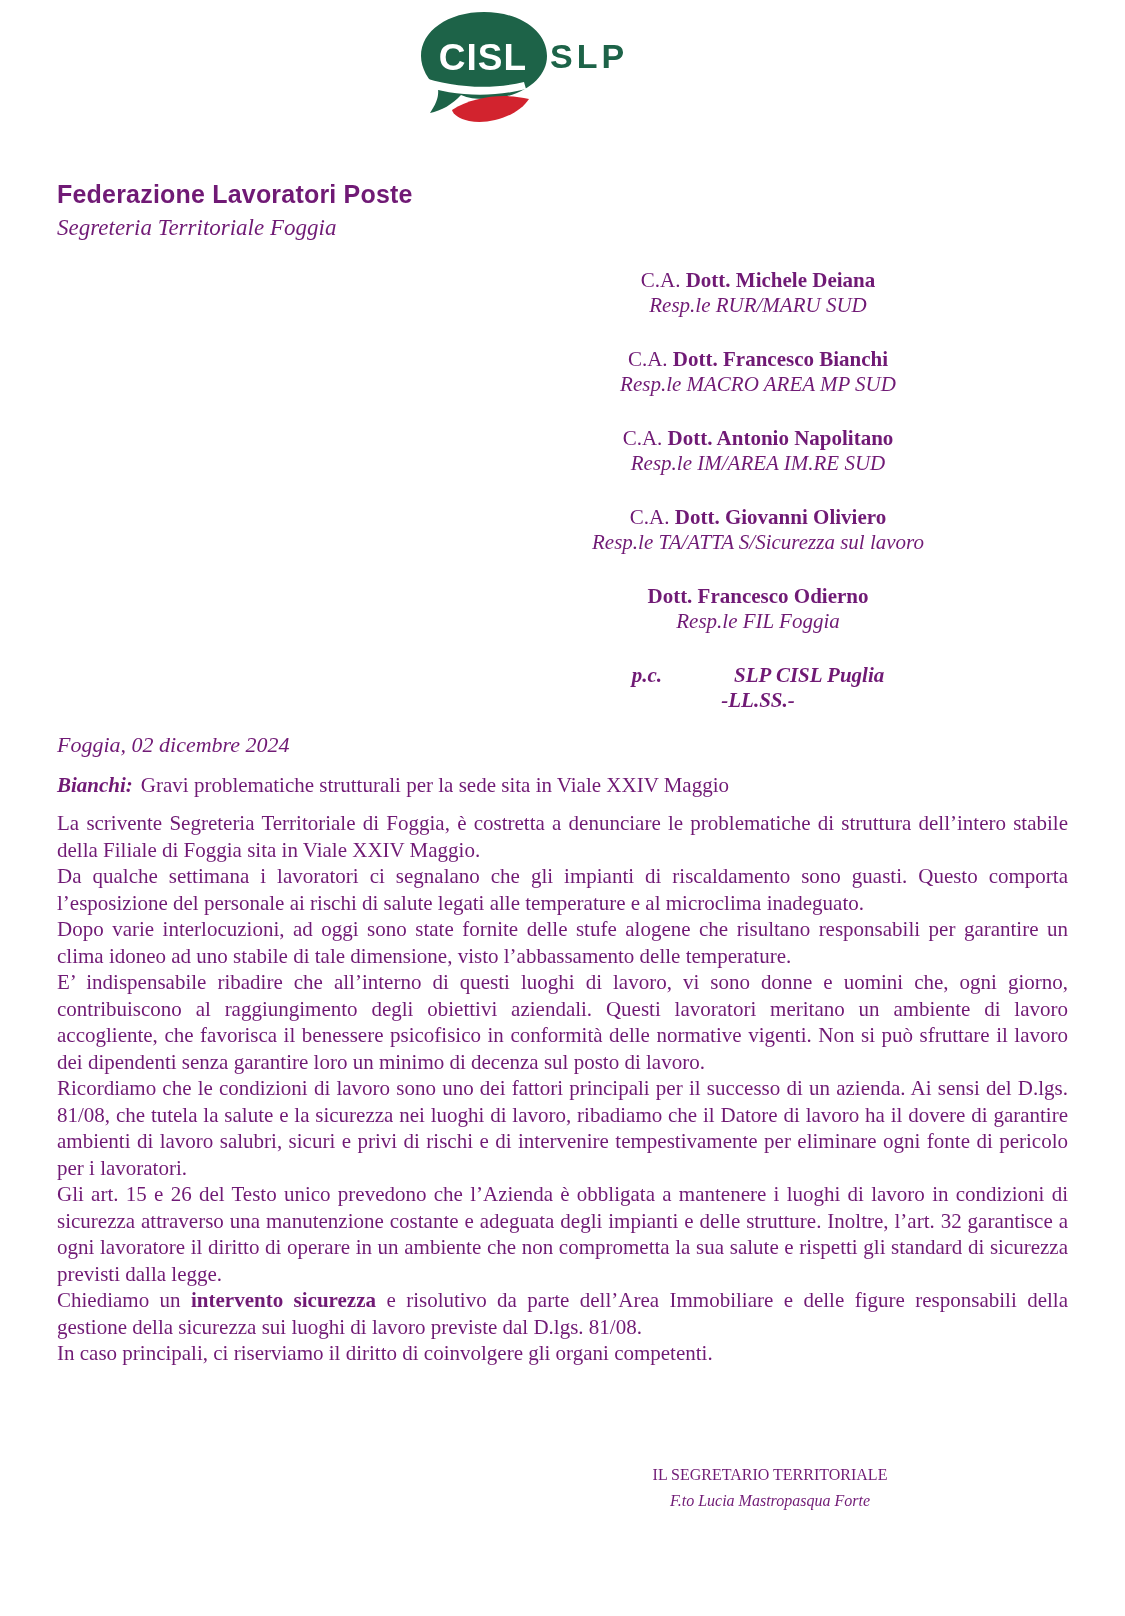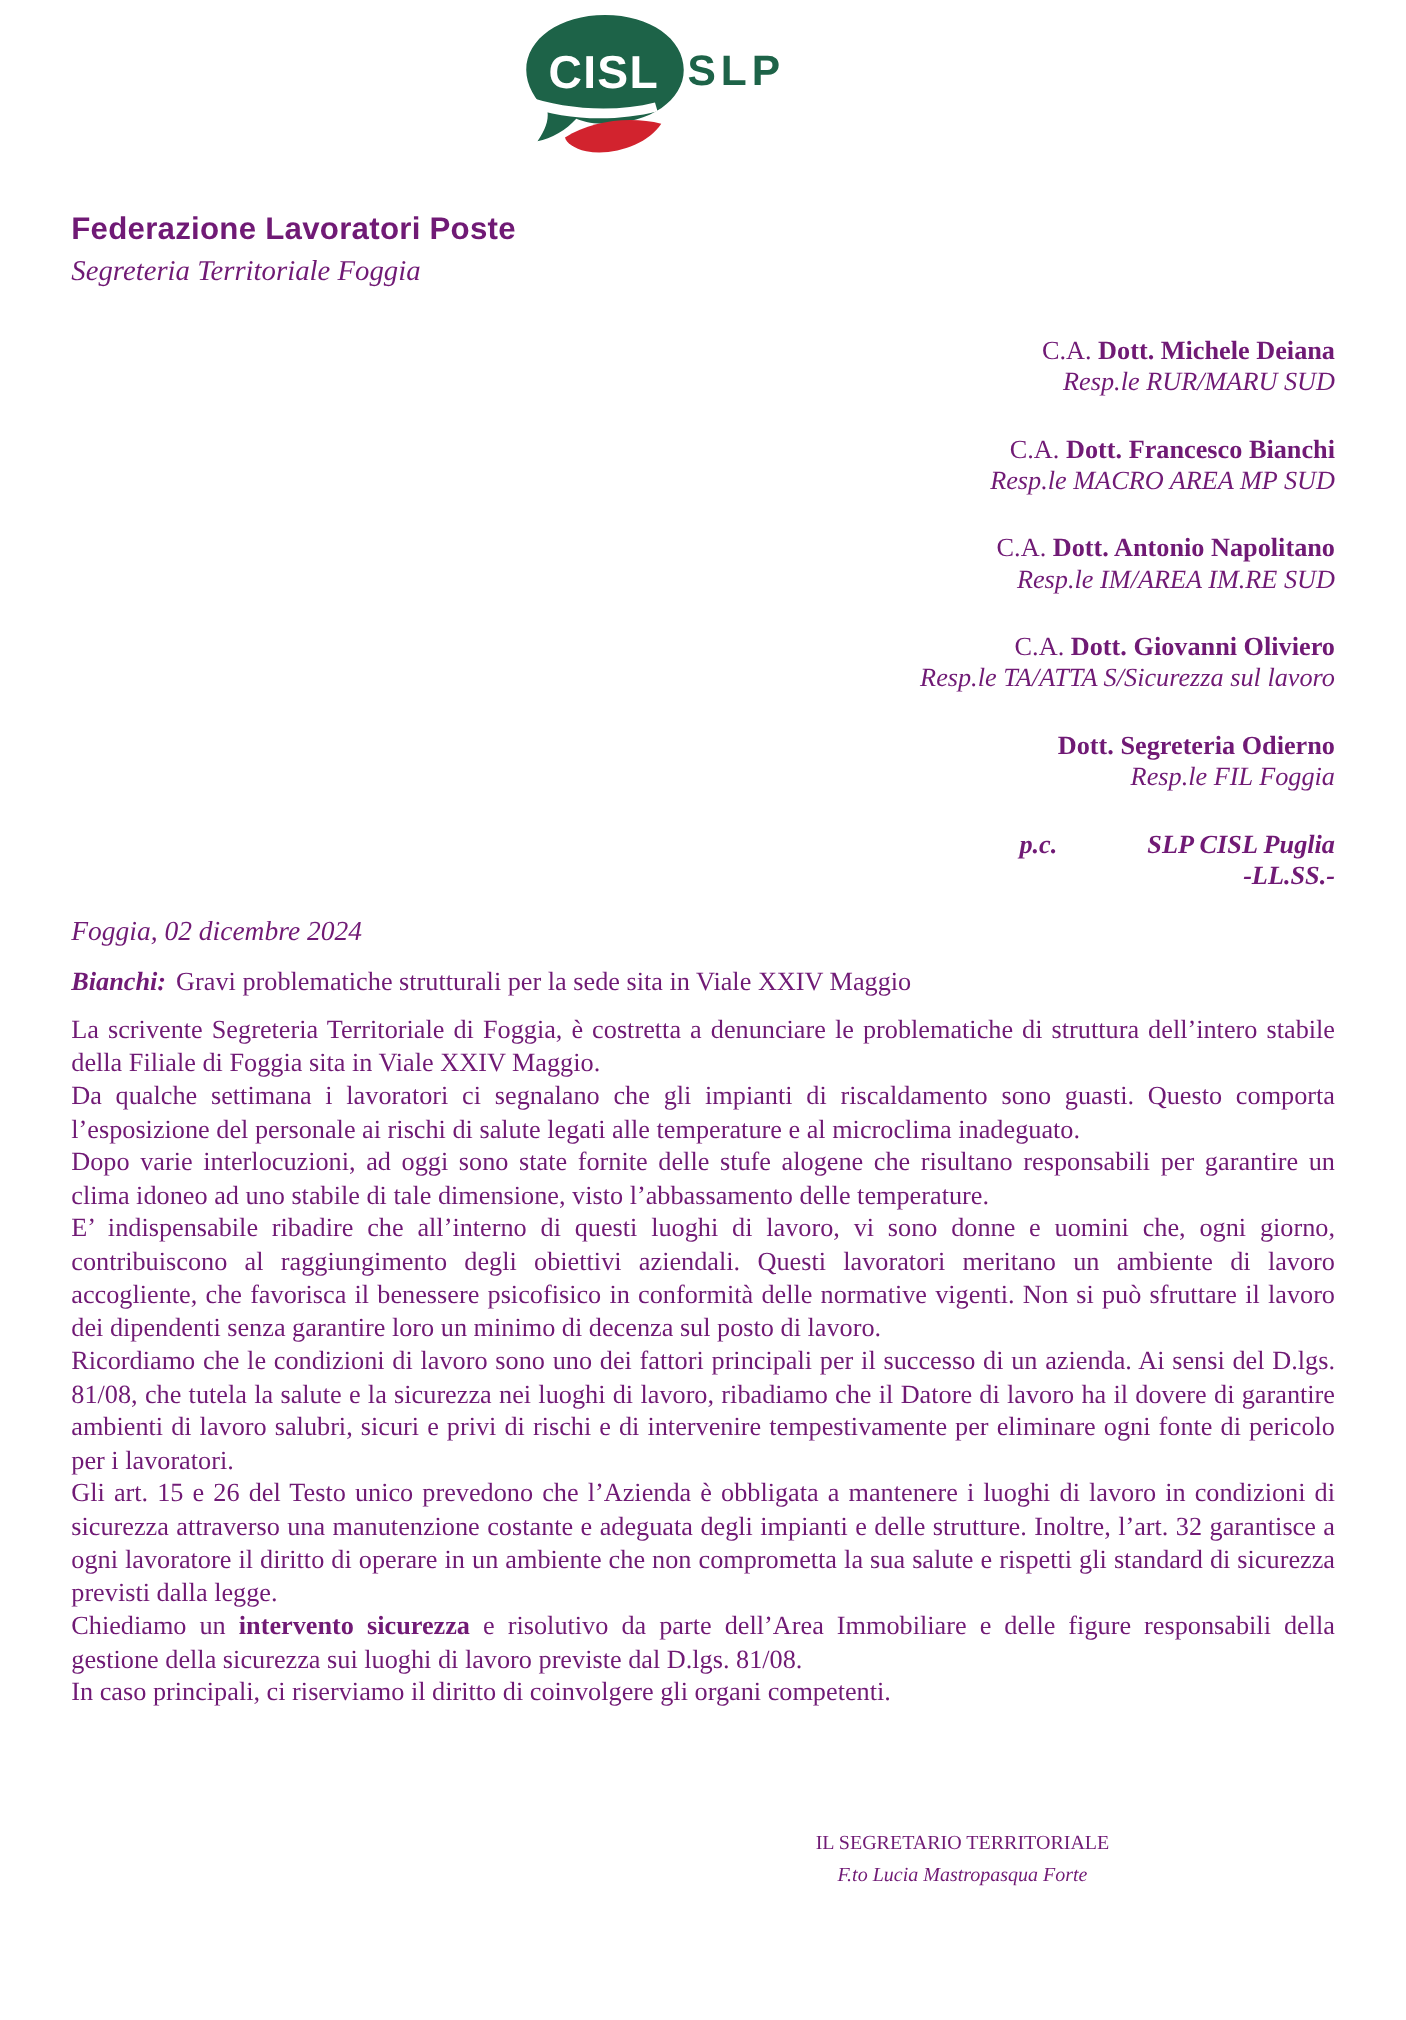--- a/index.html
+++ b/index.html
@@ -10,33 +10,33 @@
     background:#ffffff;
     color:#701a75;
     font-family:"Liberation Serif", serif;
     overflow:hidden;
   }
   
   .logo{position:absolute;left:417px;top:8px;width:235px;height:120px;}
   .logo svg{display:block;}
   .logo text{font-family:"Liberation Sans", sans-serif;font-weight:bold;}
   
-  .org{position:absolute;left:57px;top:170px;}
+  .org{position:absolute;left:57px;top:181px;}
   .org-name{
     font-family:"Liberation Sans", sans-serif;
     font-weight:bold;font-size:25px;line-height:27px;letter-spacing:.2px;
   }
   .org-sub{
     font-family:"Liberation Serif", serif;
     font-style:italic;font-size:23px;line-height:26px;margin-top:7px;
   }
   
   .recipients{
     position:absolute;right:57px;top:268px;width:620px;
-    text-align:right;font-size:21px;line-height:25px;
+    text-align:center;font-size:21px;line-height:25px;
   }
   .recipient-block{margin-bottom:29px;}
   .recipient-name{font-weight:bold;}
   .recipient-role{font-style:italic;}
   .pc-line{font-weight:bold;font-style:italic;}
   .pc-label{margin-right:72px;}
   .pc-suffix{font-weight:bold;font-style:italic;}
   
   .dateline{position:absolute;left:57px;top:732px;font-style:italic;font-size:22px;line-height:26px;}
   .subject{position:absolute;left:57px;top:772px;font-size:21px;line-height:26px;}
@@ -88,21 +88,21 @@
       </div>
       <div class="recipient-block">
         <div class="recipient-line"><span>C.A.</span> <span class="recipient-name">Dott. Antonio Napolitano</span></div>
         <div class="recipient-role">Resp.le IM/AREA IM.RE SUD</div>
       </div>
       <div class="recipient-block">
         <div class="recipient-line"><span>C.A.</span> <span class="recipient-name">Dott. Giovanni Oliviero</span></div>
         <div class="recipient-role">Resp.le TA/ATTA S/Sicurezza sul lavoro</div>
       </div>
       <div class="recipient-block">
-        <div class="recipient-line"><span class="recipient-name">Dott. Segreteria Odierno</span></div>
+        <div class="recipient-line"><span class="recipient-name">Dott. Francesco Odierno</span></div>
         <div class="recipient-role">Resp.le FIL Foggia</div>
       </div>
       <div>
         <div class="pc-line"><span class="pc-label">p.c.</span><span>SLP CISL Puglia</span></div>
         <div class="pc-suffix">-LL.SS.-</div>
       </div>
     </div>
 
   <div class="dateline">Foggia, 02 dicembre 2024</div>
 

